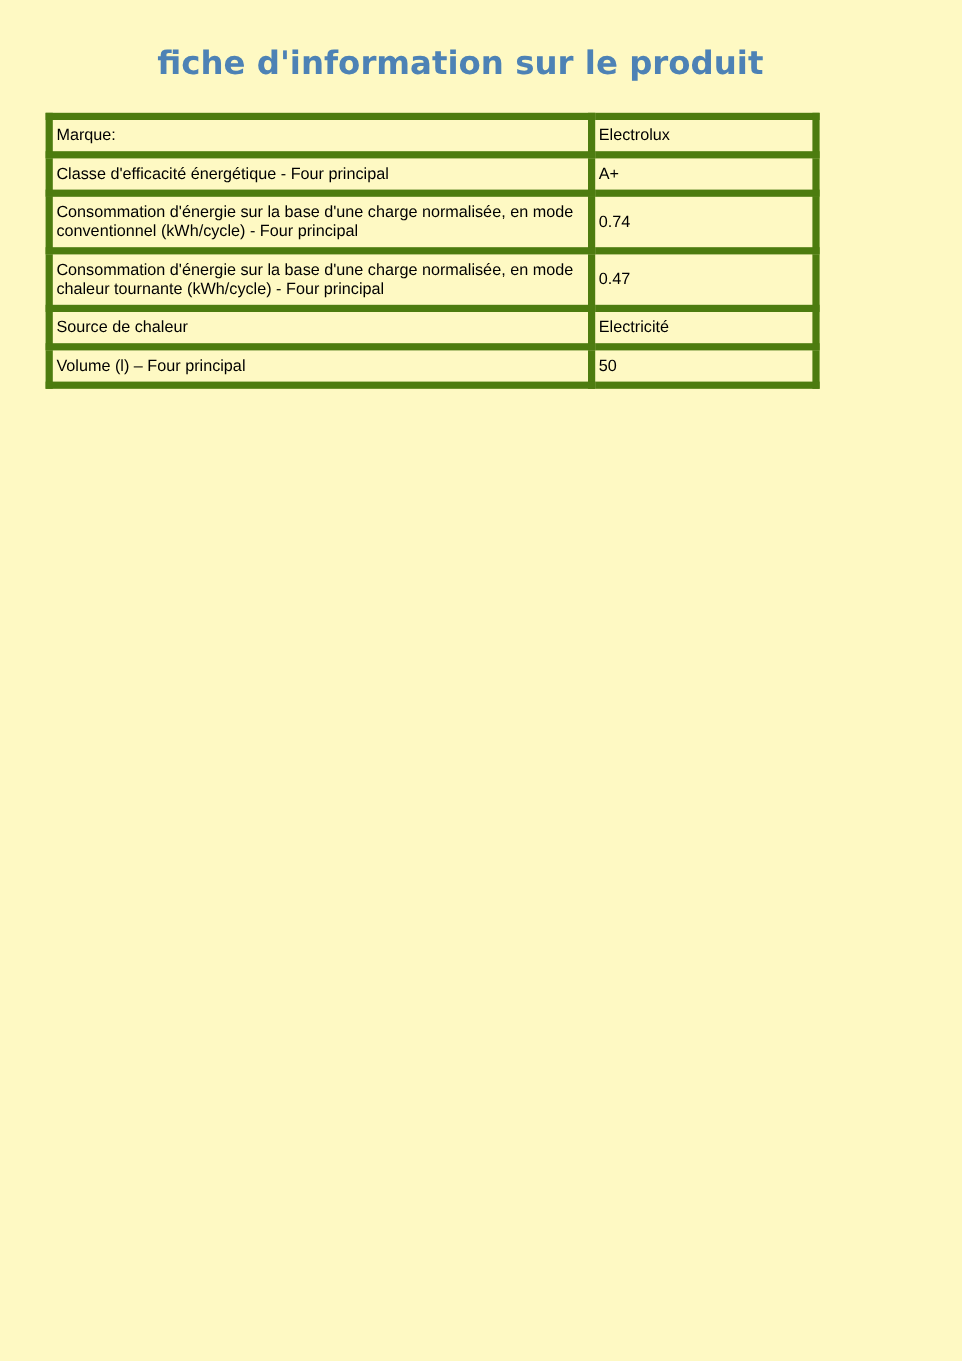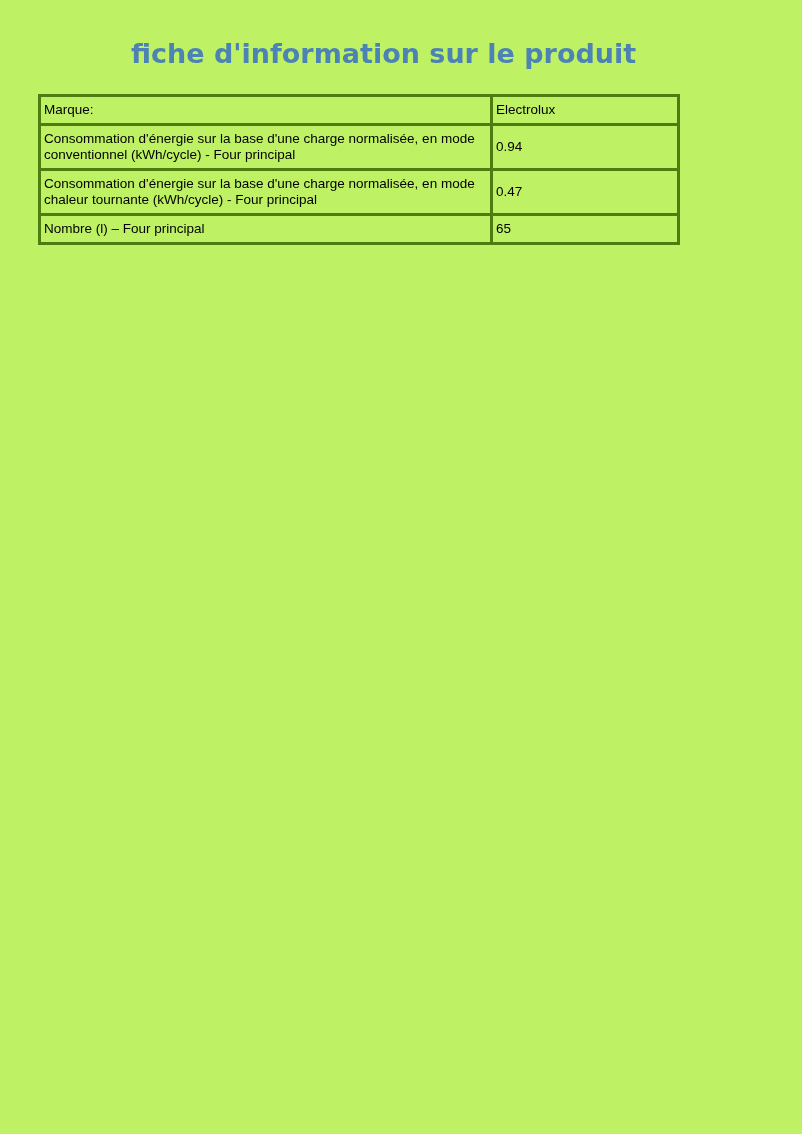--- a/index.html
+++ b/index.html
@@ -4,21 +4,21 @@
 <style>
   * { margin: 0; padding: 0; box-sizing: border-box; }
   html, body {
     background: #ffffff;
     font-family: "Liberation Sans", sans-serif;
   }
   .page {
     position: relative;
     width: 802px;
     height: 1134px;
-    background: #bef264;
+    background: #fef9c3;
     overflow: hidden;
   }
   .doc-title {
     position: absolute;
     left: 131px;
     top: 38px;
     font-family: "DejaVu Sans", "Liberation Sans", sans-serif;
     font-size: 27px;
     font-weight: bold;
     color: #4d82b5;
@@ -27,21 +27,21 @@
   }
   table.product-table {
     position: absolute;
     left: 38px;
     top: 94px;
     width: 639px;
     border-collapse: collapse;
     table-layout: fixed;
   }
   table.product-table td {
-    border: 3px solid #4d7c0f;
+    border: 6px solid #4d7c0f;
     font-size: 13.5px;
     line-height: 16px;
     color: #000000;
     vertical-align: middle;
     padding: 5px 3px 5px 3px;
   }
   td.cell-label { width: 452px; }
   td.cell-value { width: 187px; padding-left: 4px; border-radius: 12px; }
   tr.row-single td { height: 29px; }
   tr.row-double td { height: 38px; }
@@ -55,33 +55,41 @@
 
   <table class="product-table">
     <tbody>
     <tr class="row-single">
       <td class="cell-label">Marque:</td>
       <td class="cell-value">Electrolux</td>
     </tr>
 
 
 
+    <tr class="row-single">
+      <td class="cell-label">Classe d'efficacité énergétique - Four principal</td>
+      <td class="cell-value">A+</td>
+    </tr>
 
     <tr class="row-double">
       <td class="cell-label">Consommation d'énergie sur la base d'une charge normalisée, en mode conventionnel (kWh/cycle) - Four principal</td>
-      <td class="cell-value">0.94</td>
+      <td class="cell-value">0.74</td>
     </tr>
 
     <tr class="row-double">
       <td class="cell-label">Consommation d'énergie sur la base d'une charge normalisée, en mode chaleur tournante (kWh/cycle) - Four principal</td>
       <td class="cell-value">0.47</td>
     </tr>
 
 
+    <tr class="row-single">
+      <td class="cell-label">Source de chaleur</td>
+      <td class="cell-value">Electricité</td>
+    </tr>
 
     <tr class="row-single">
-      <td class="cell-label">Nombre (l) – Four principal</td>
-      <td class="cell-value">65</td>
+      <td class="cell-label">Volume (l) – Four principal</td>
+      <td class="cell-value">50</td>
     </tr>
   </tbody>
   </table>
 
 </div>
 
 </body></html>

